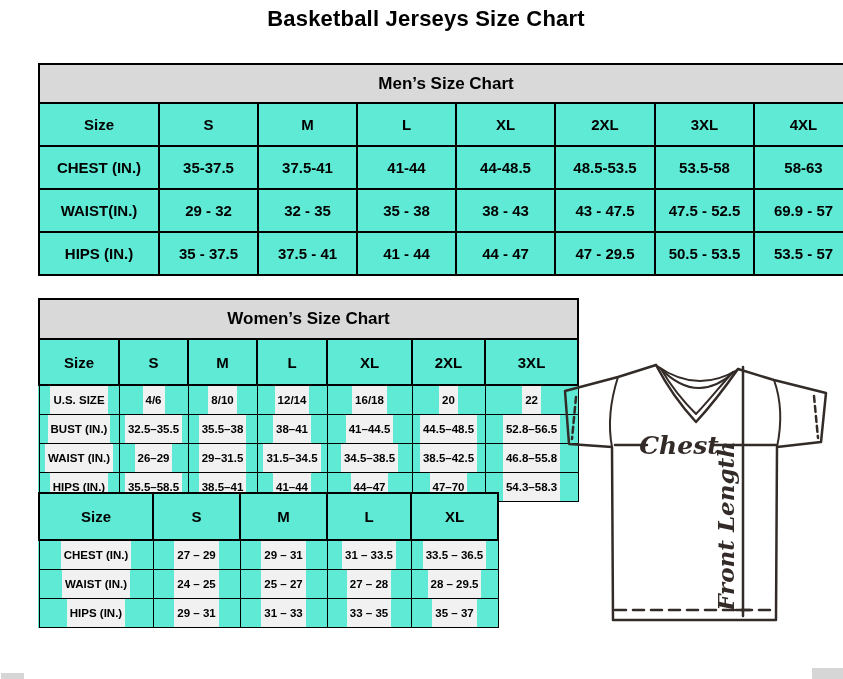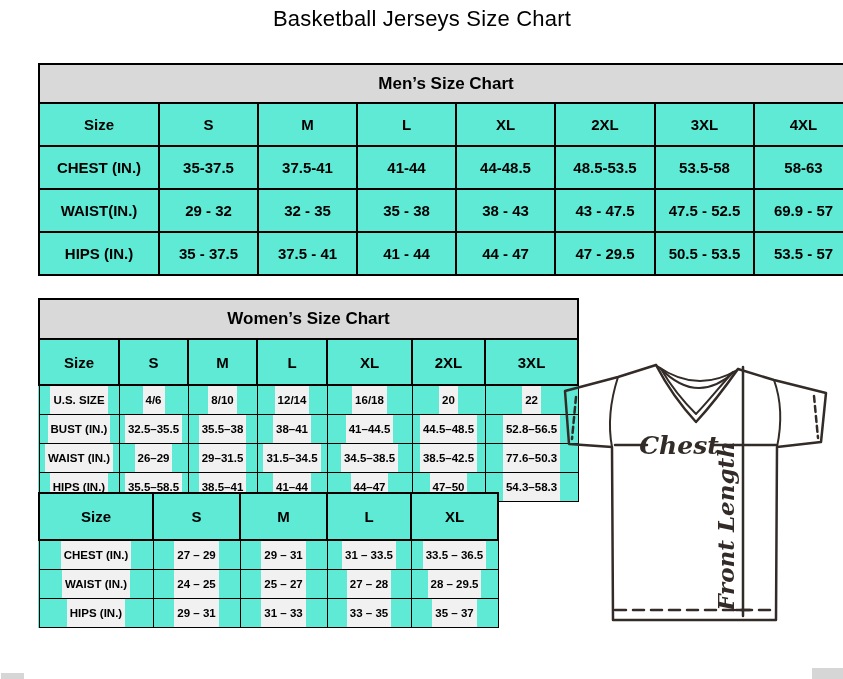--- a/index.html
+++ b/index.html
@@ -1,22 +1,22 @@
 <!DOCTYPE html>
 <html><head>
 <meta charset="utf-8">
 <style>
   html,body { margin:0; padding:0; }
   body {
     width:843px; height:679px; position:relative; overflow:hidden;
     background:#ffffff; font-family:"Liberation Sans", sans-serif; color:#000;
   }
   .page-title {
-    position:absolute; top:6px; left:16px; width:812px; text-align:center;
-    font-size:22px; font-weight:normal; letter-spacing:0.2px;
+    position:absolute; top:6px; left:0; width:812px; text-align:center;
+    font-size:22px; font-weight:bold; letter-spacing:0.2px;padding-left:20px;
   }
   table { border-collapse:collapse; table-layout:fixed; position:absolute; background:#5eead4;margin-left:24px; }
   td { border:2px solid #000; text-align:center; vertical-align:middle;
        font-weight:bold; padding:0; overflow:hidden; }
   tr.band td { background:#d9d9d9; font-size:17px; }
 
   
   .mens   { left:14px; top:63px;  width:814px; }
   .mens   tr.band td { height:37px; }
   .mens   tr.cols td { height:41px; font-size:15px; }
@@ -153,29 +153,29 @@
     <td><span class="hl">44.5–48.5</span></td>
     <td><span class="hl">52.8–56.5</span></td>
   </tr>
   <tr class="vals">
     <td class="lbl"><span class="hl">WAIST (IN.)</span></td>
     <td><span class="hl">26–29</span></td>
     <td><span class="hl">29–31.5</span></td>
     <td><span class="hl">31.5–34.5</span></td>
     <td><span class="hl">34.5–38.5</span></td>
     <td><span class="hl">38.5–42.5</span></td>
-    <td><span class="hl">77.6–50.3</span></td>
+    <td><span class="hl">46.8–55.8</span></td>
   </tr>
   <tr class="vals">
     <td class="lbl"><span class="hl">HIPS (IN.)</span></td>
     <td><span class="hl">35.5–58.5</span></td>
     <td><span class="hl">38.5–41</span></td>
     <td><span class="hl">41–44</span></td>
     <td><span class="hl">44–47</span></td>
-    <td><span class="hl">47–50</span></td>
+    <td><span class="hl">47–70</span></td>
     <td><span class="hl">54.3–58.3</span></td>
   </tr>
 </tbody>
   </table>
 
 <table class="youth">
   <colgroup>
     <col style="width:114px">
       <col style="width:87px">
       <col style="width:87px">

